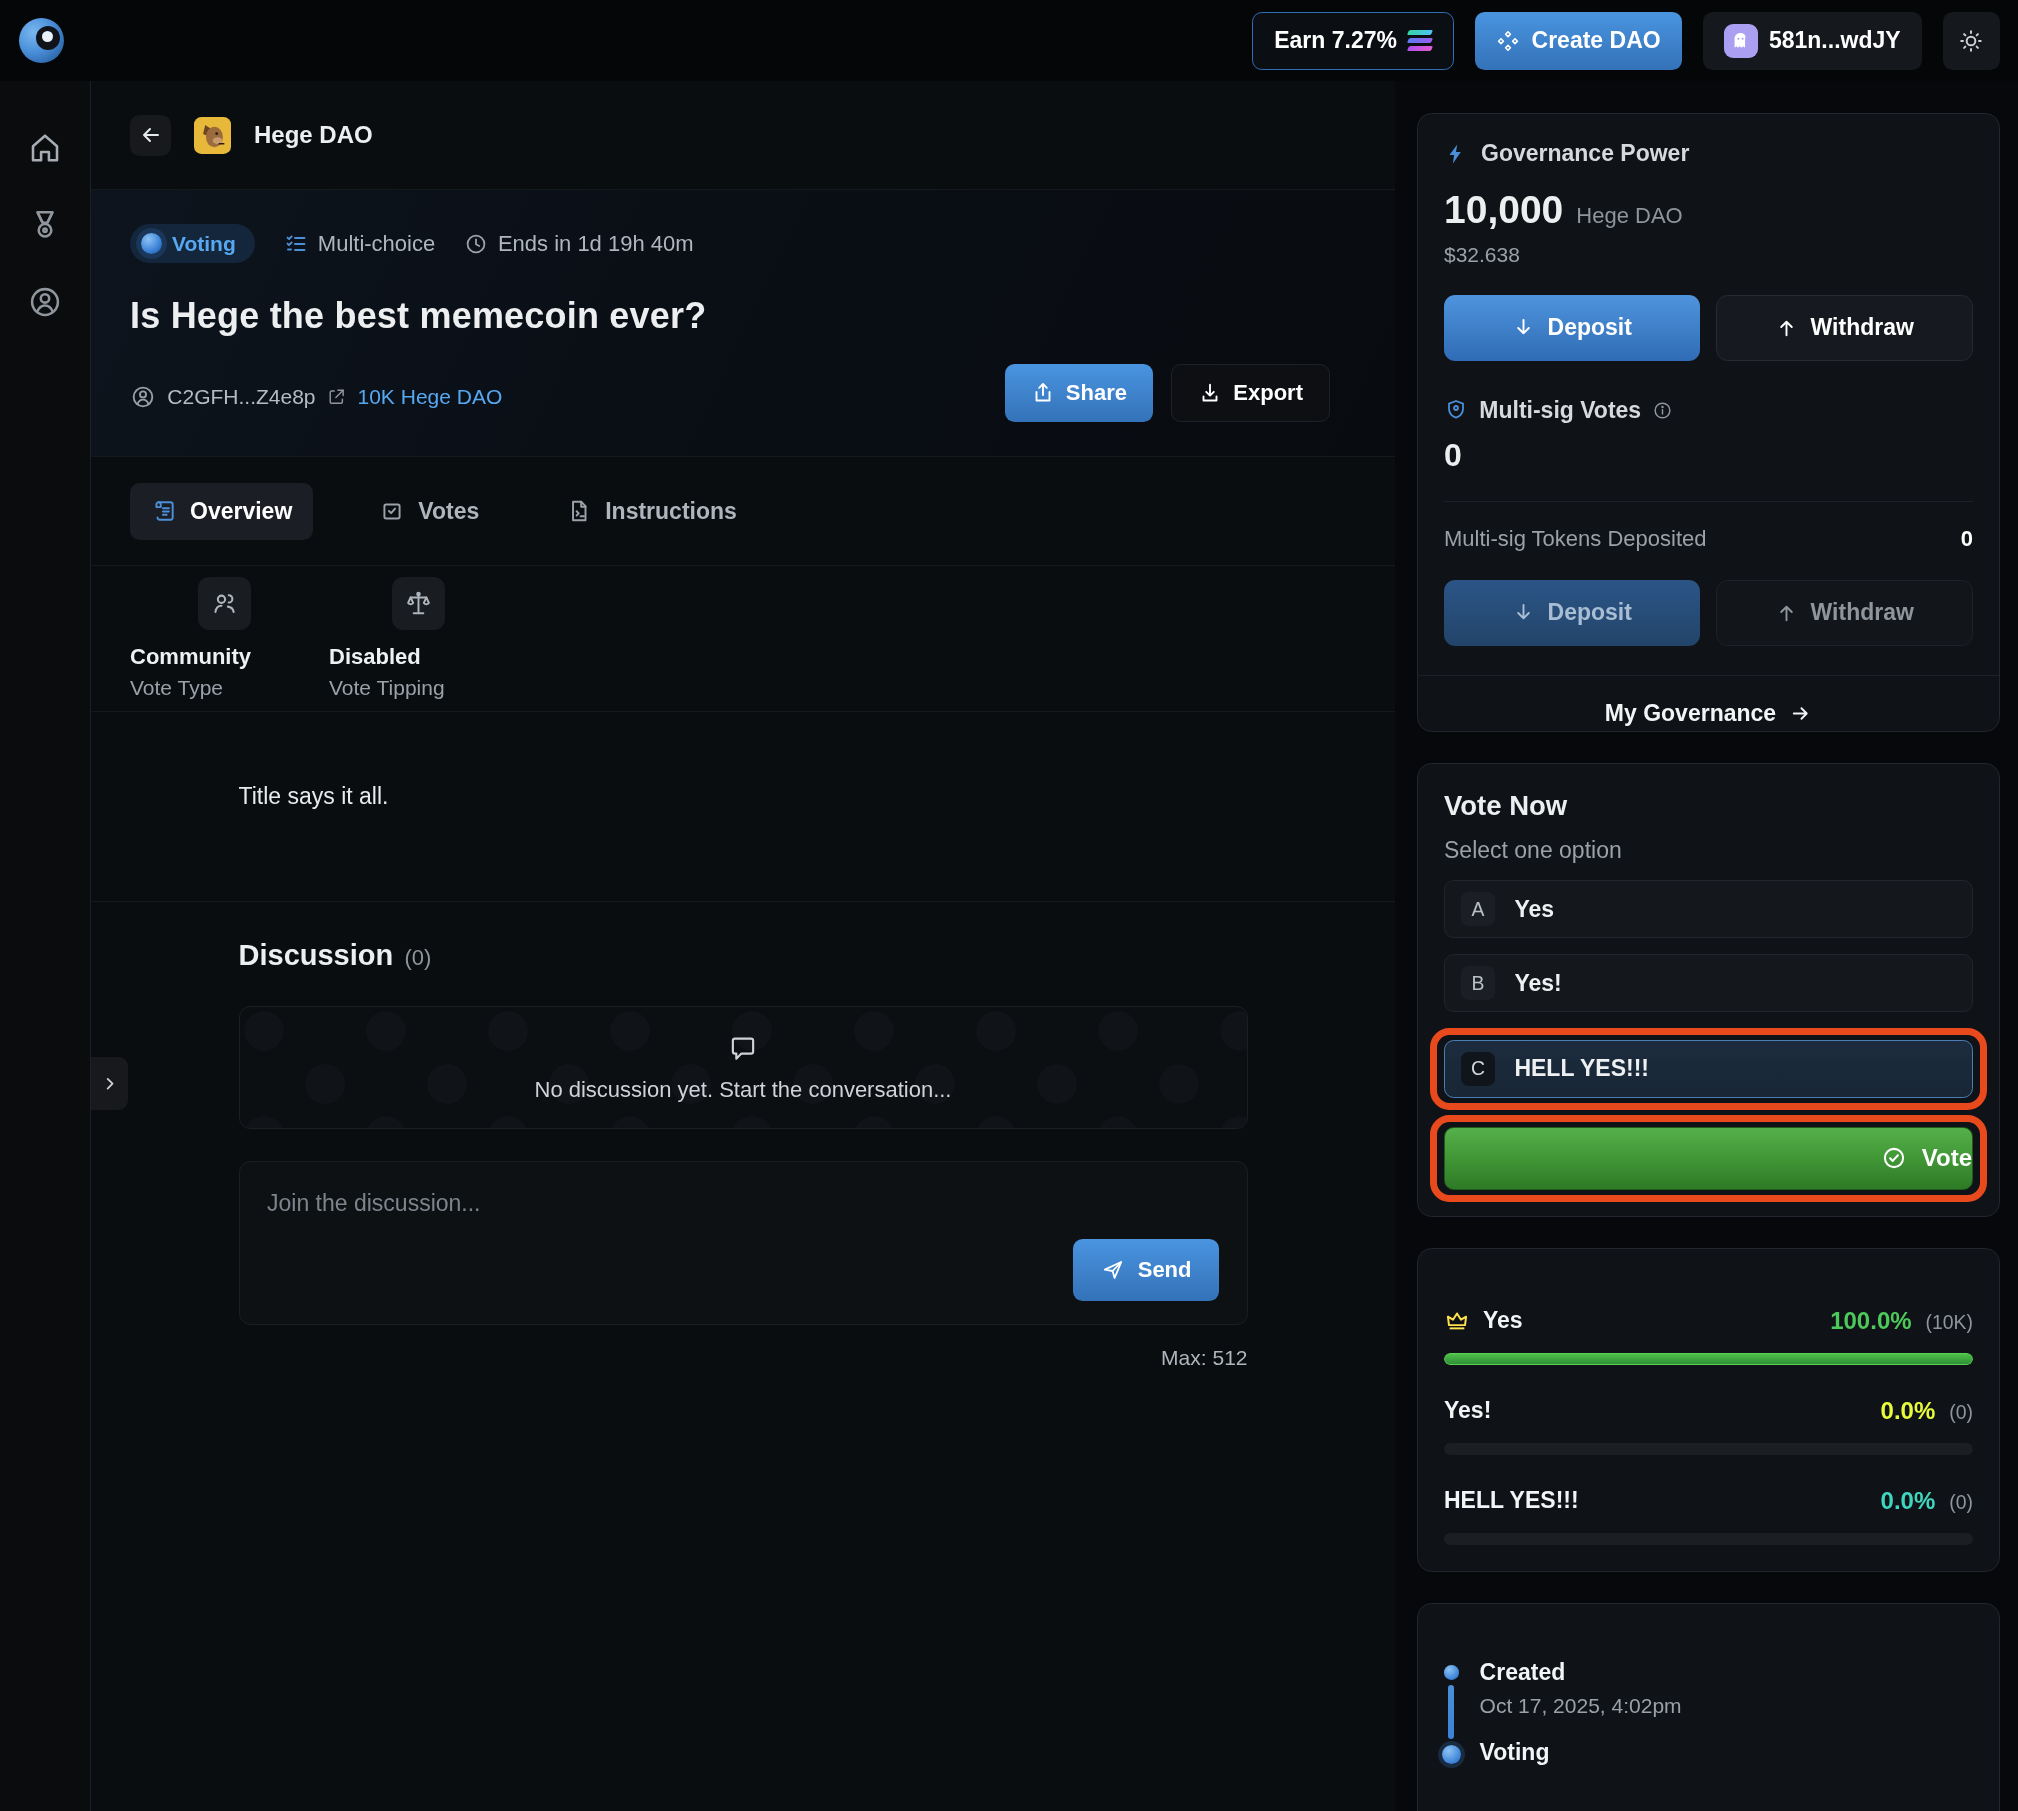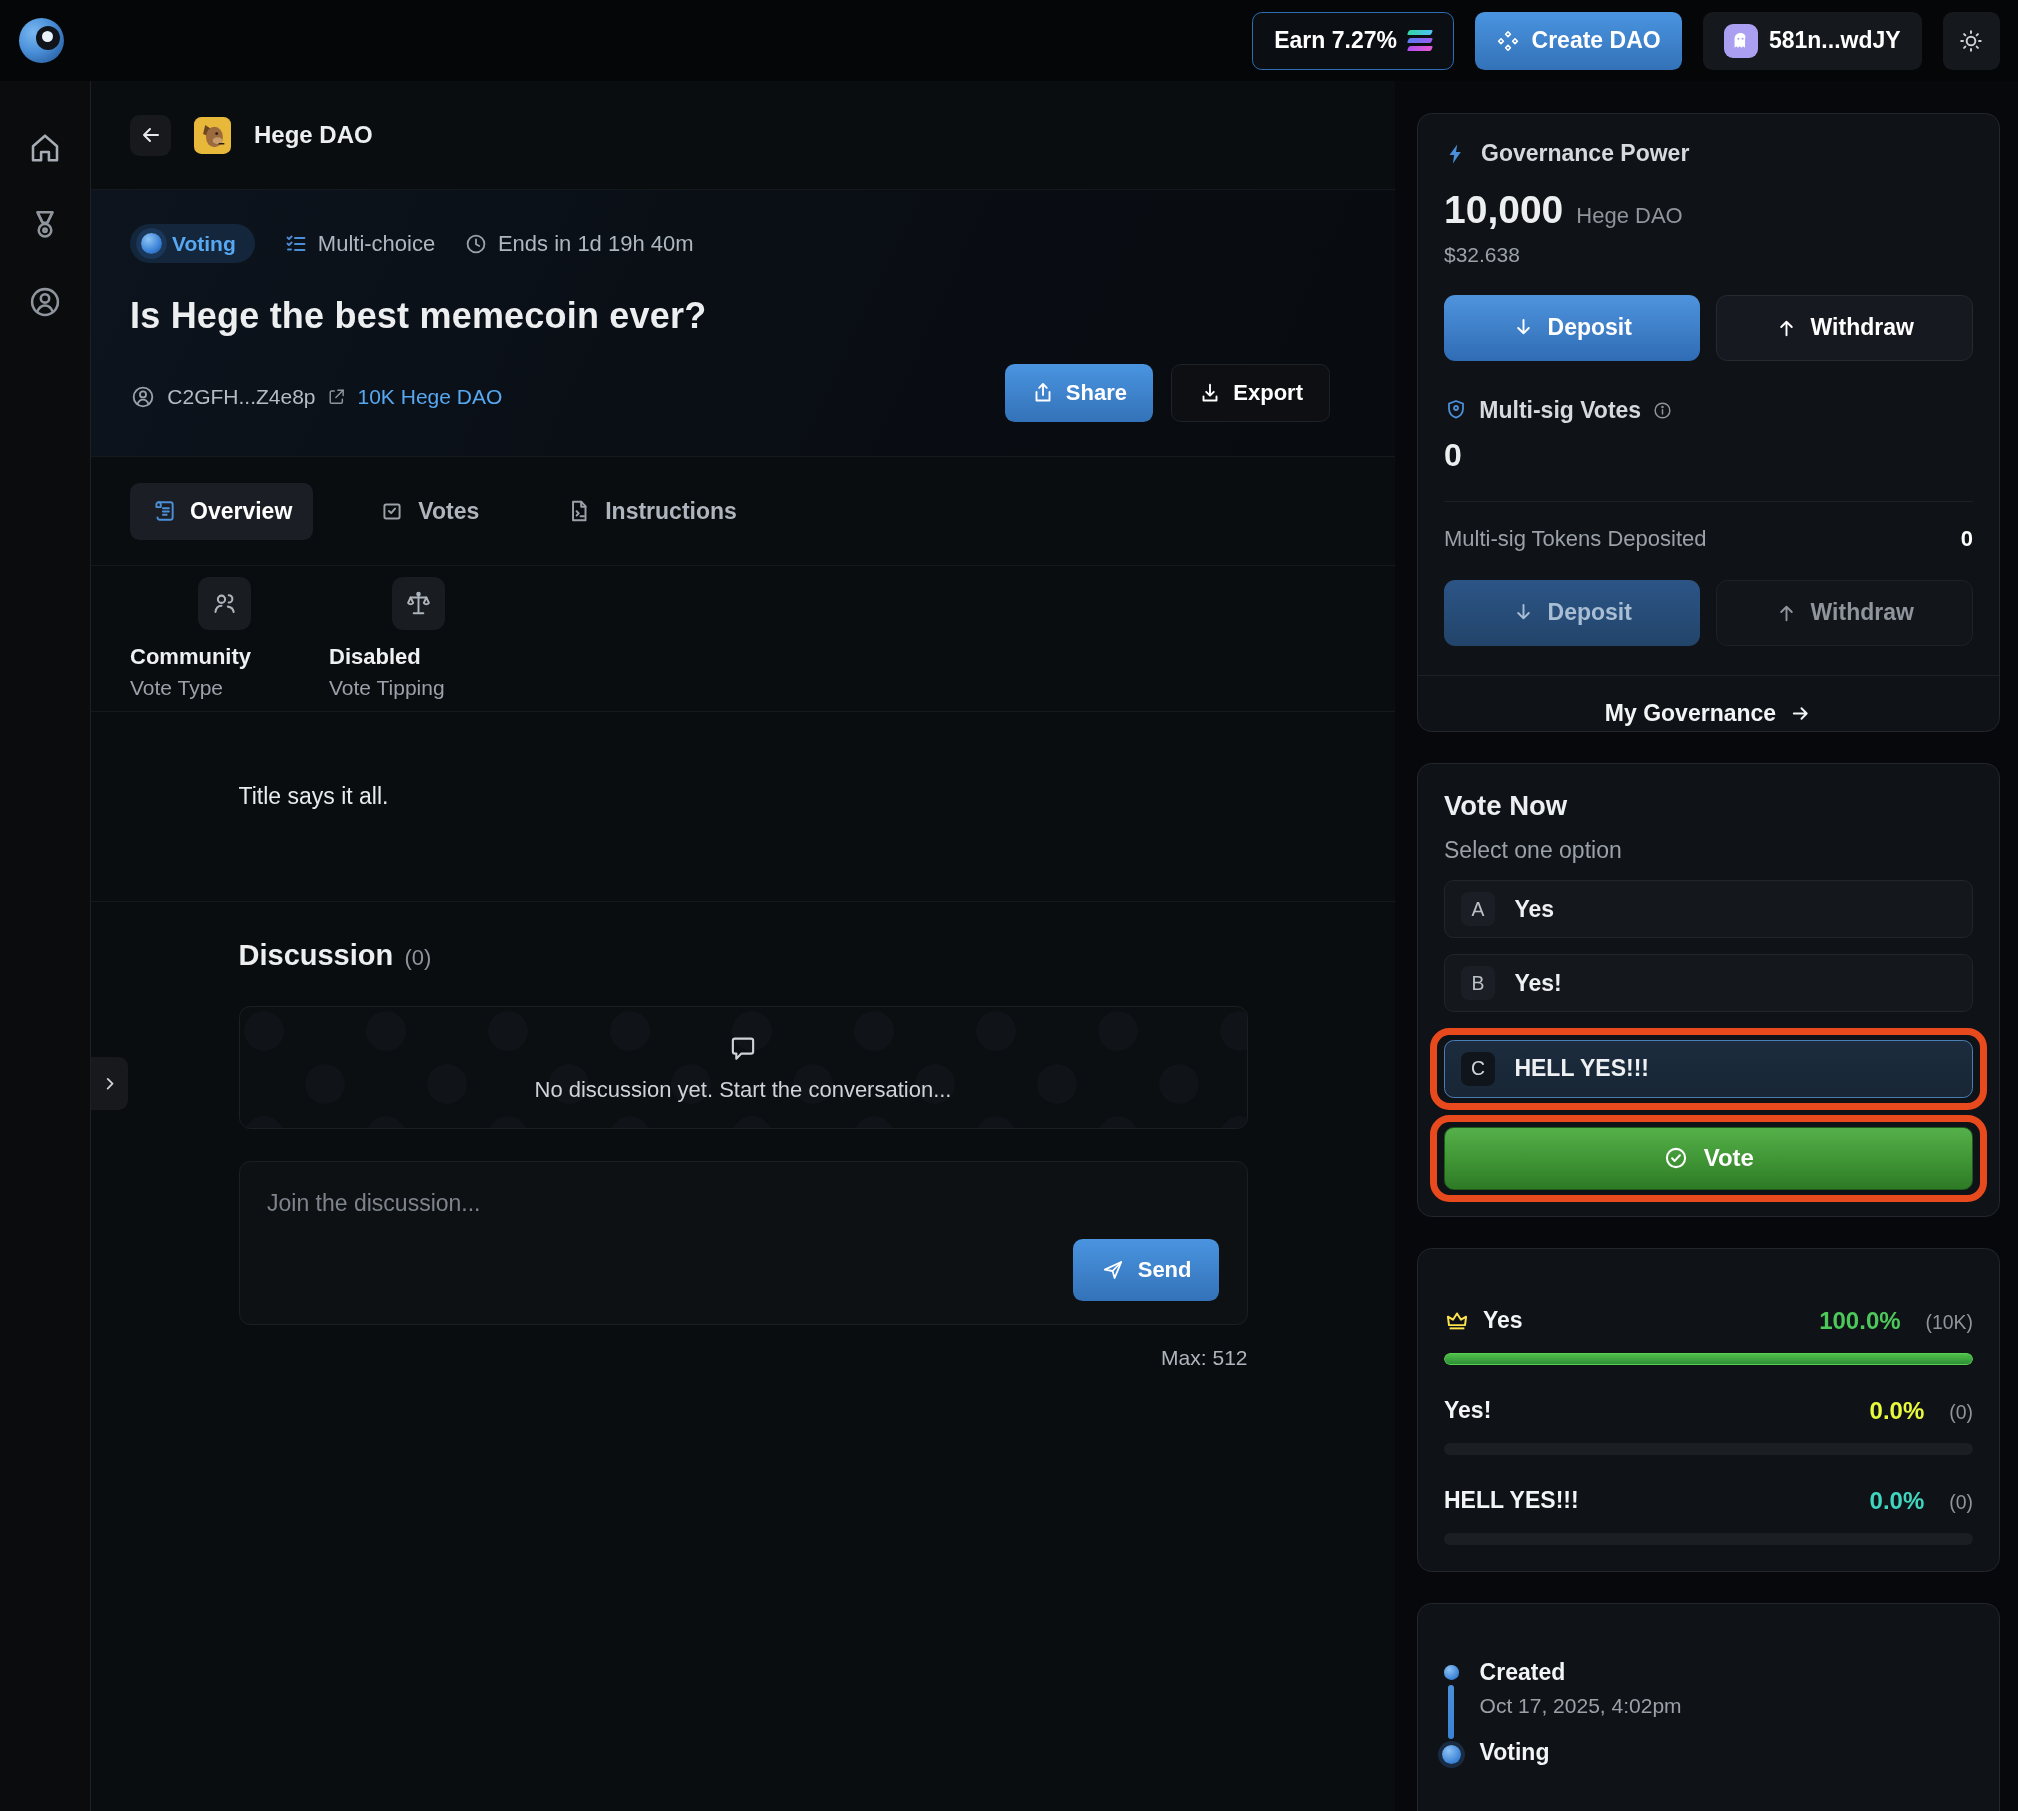--- a/index.html
+++ b/index.html
@@ -141,25 +141,25 @@
   .option .letter{width:34px; height:34px; border-radius:7.3px; background:#1b1f25; color:#b9c0c8;
     display:flex; align-items:center; justify-content:center; font-size:19.4px;}
   .option .lbl{font-size:23px; font-weight:600; color:#eef0f2;}
   .option.selected{background:linear-gradient(180deg,#1c2c3e,#182635); border:1.6px solid #4a7fb5;}
   .option.selected .letter{background:#10151b; color:#cfd6dd;}
   .ringwrap{position:relative; margin-top:21px;}
   .ringwrap .option{margin-top:0;}
   .annot{position:absolute; inset:-12px -13.8px; border:7.3px solid var(--annot); border-radius:19.4px; pointer-events:none; z-index:3;}
   .votebtn{height:63px; border-radius:9.7px; width:100%;
     background:linear-gradient(180deg,#55b04a 0%,#3f9434 55%,#2e7a26 100%); border:0.8px solid #1f5c1a;
-    display:flex; align-items:center; justify-content:center; gap:14.6px; font-size:24px; font-weight:700; color:#fff;}
+    display:flex; align-items:center; justify-content:flex-end; gap:14.6px; font-size:24px; font-weight:700; color:#fff;}
 
   .lr-row{display:flex; align-items:center; justify-content:space-between; margin-top:32px;}
   .lr-label{display:flex; align-items:center; gap:13px; font-size:23px; font-weight:700; color:#f2f4f6;}
-  .lr-val{display:flex; align-items:baseline; gap:25px;}
+  .lr-val{display:flex; align-items:baseline; gap:14px;}
   .lr-pct{font-size:24px; font-weight:700;}
   .lr-cnt{font-size:19.4px; color:#8f959c;}
   .c-green{color:#4cc95a;} .c-yellow{color:var(--yellow);} .c-teal{color:var(--teal);}
   .track{height:12px; border-radius:6.5px; background:#1b1f24; margin-top:18px; overflow:hidden; position:relative;}
   .fill{height:100%; border-radius:6.5px; background:linear-gradient(180deg,#4fbf4a,#2e8f35); border:1.6px solid #58d152;}
 
   .tl-item{display:flex; gap:21px; margin-top:29px;}
   .tl-railcol{width:14.6px; display:flex; flex-direction:column; align-items:center;}
   .tl-dot{width:14.6px; height:14.6px; border-radius:50%; background:radial-gradient(circle at 35% 30%, #8cc3f5, #3b82d6 70%); flex:none; margin-top:6.5px;}
   .tl-dot.big{width:19.4px; height:19.4px; box-shadow:0 0 0 4px rgba(59,130,214,.22);}

